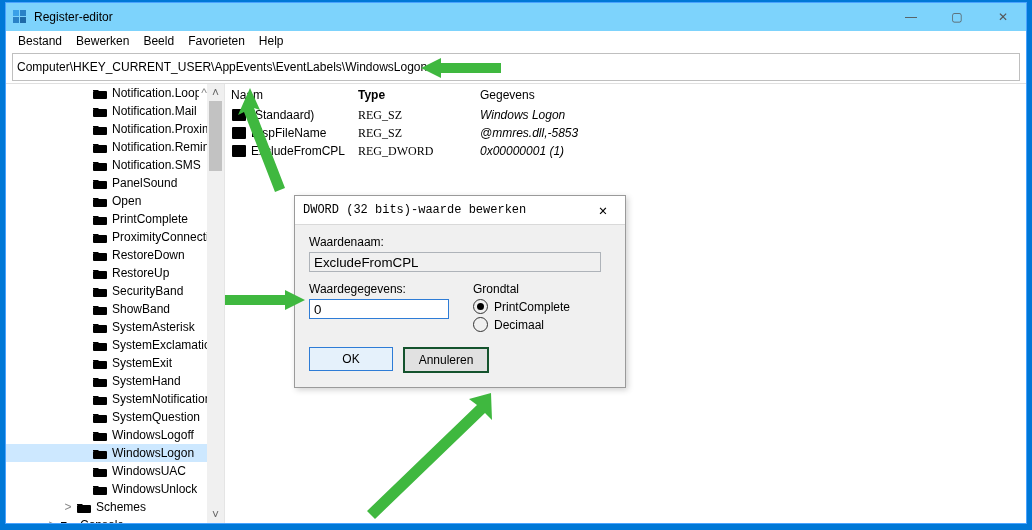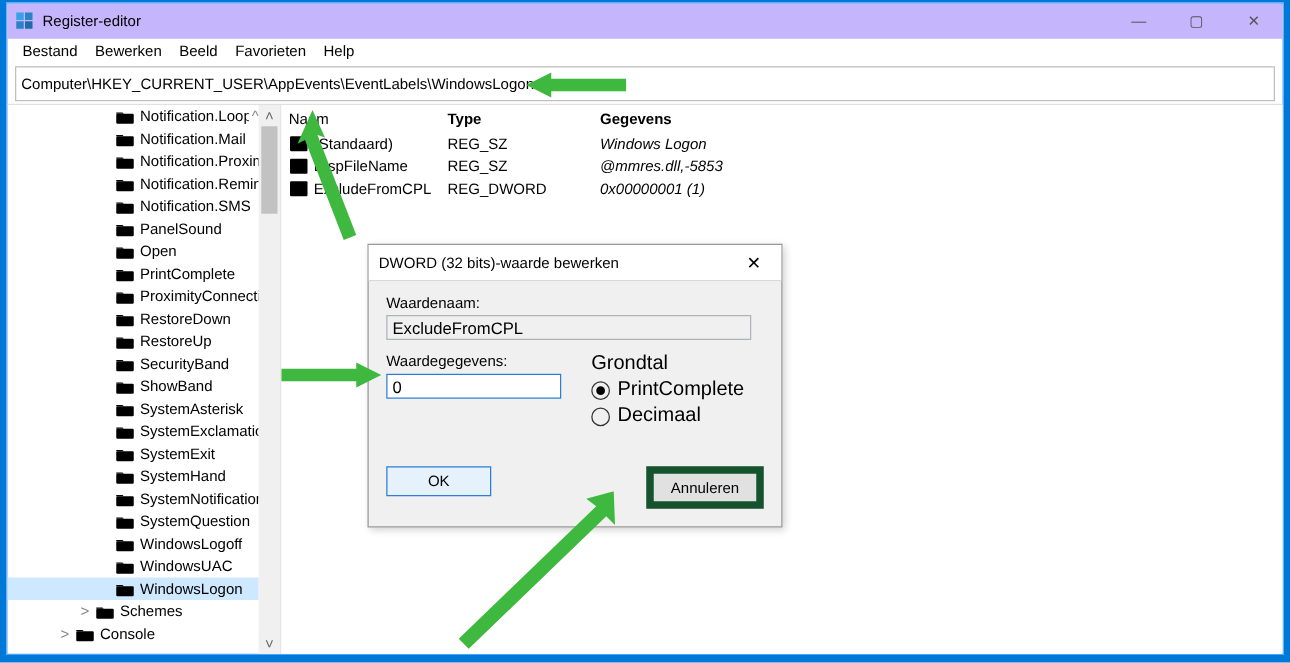--- a/index.html
+++ b/index.html
@@ -1,18 +1,18 @@
 <!DOCTYPE html>
 <html><head>
 <meta charset="utf-8">
 <style>
   html,body{margin:0;padding:0;font-family:"Segoe UI",Tahoma,sans-serif;font-size:12px;color:#000;}
   body{background:#0078d7;display:flex;align-items:flex-start;justify-content:center;width:1032px;height:530px;overflow:hidden;}
   .window{width:1020px;height:520px;background:#fff;border:1px solid #4aa3ff;margin-top:2px;display:flex;flex-direction:column;position:relative;}
-  .titlebar{height:28px;display:flex;align-items:center;padding-left:6px;background:#c4b5fd;}
+  .titlebar{height:28px;display:flex;align-items:center;padding-left:6px;background:#7dd3fc;}
   .titlebar .icon{width:16px;height:16px;margin-right:6px;}
   .titlebar .title{flex:0 0 auto;font-size:12px;}
   .titlebar .spacer{flex:1;}
   .sysbtn{width:46px;height:28px;display:flex;align-items:center;justify-content:center;color:#555;}
   .menubar{height:20px;display:flex;align-items:center;padding:0 6px;gap:2px;}
   .menuitem{padding:2px 6px;}
   .addressbar{height:22px;border:1px solid #bfbfbf;margin:2px 6px 2px 6px;padding:2px 4px;display:flex;align-items:center;background:#fff;}
   .body{flex:1;display:flex;border-top:1px solid #e0e0e0;min-height:0;}
   .treepane{width:218px;border-right:1px solid #e5e5e5;position:relative;display:flex;}
   .tree-scroll{flex:1;overflow:hidden;}
@@ -26,48 +26,48 @@
   .tree-item.shallow2{padding-left:54px;}
   .tree-item .exp{width:12px;text-align:center;color:#888;margin-left:-14px;margin-right:2px;flex:0 0 auto;}
   .scrollbar{width:17px;background:#f0f0f0;position:relative;}
   .scrollbtn{height:17px;background:#f0f0f0;display:flex;align-items:center;justify-content:center;color:#666;}
   .thumb{position:absolute;left:2px;right:2px;top:17px;height:70px;background:#c2c2c2;}
   .listpane{flex:1;background:#fff;}
   .cols{display:flex;height:22px;align-items:center;border-bottom:0;}
   .col{padding:0 6px;}
   .col.name{width:115px;}
   .col.type{width:110px;font-weight:bold;}
-  .col.data{flex:1;font-weight:bold;}
+  .col.data{flex:1;}
   .rows{}
   .row{display:flex;height:18px;align-items:center;}
   .cell{padding:0 6px;display:flex;align-items:center;}
   .cell.name{width:115px;}
-  .cell.type{width:110px;}
+  .cell.type{width:110px;font-family:Liberation Serif, serif;}
   .cell.data{flex:1;font-style:italic;}
   .valicon{width:16px;height:16px;margin-right:4px;flex:0 0 auto;}
   .appicon{width:16px;height:16px;}
   .appicon .c1{fill:#3aa1e8;}
   .appicon .c2{fill:#2a82c7;}
   .appicon .c3{fill:#1f6aa8;}
   
   .modal{position:absolute;left:288px;top:192px;width:330px;background:#f0f0f0;border:1px solid #9a9a9a;box-shadow:2px 2px 6px rgba(0,0,0,.18);}
-  .modal .mtitle{height:28px;background:#fff;display:flex;align-items:center;padding:0 8px;border-bottom:1px solid #d9d9d9;}
+  .modal .mtitle{height:28px;background:#fff;display:flex;align-items:center;padding:0 8px;border-bottom:1px solid #d9d9d9;font-family:Liberation Mono, monospace;}
   .modal .mtitle .t{flex:1;font-size:12px;}
   .modal .mtitle .x{width:28px;text-align:center;font-size:14px;}
   .modal .mbody{padding:10px 14px 14px;}
   .modal label.small{display:block;margin-bottom:3px;}
   .modal .ro{width:292px;height:20px;border:1px solid #aeb3b9;background:#f0f0f0;padding:1px 4px;box-sizing:border-box;color:#000;margin-bottom:10px;}
   .modal .rw{width:140px;height:20px;border:1px solid #2e7cd6;background:#fff;padding:1px 4px;box-sizing:border-box;}
   .modal .twocol{display:flex;gap:24px;}
-  .modal .grondtal{font-size:16px;}
+  .modal .grondtal{font-size:12px;}
   .modal .radio{display:flex;align-items:center;gap:6px;margin:3px 0;}
   .modal .radio .dot{width:13px;height:13px;border:1px solid #333;border-radius:50%;display:flex;align-items:center;justify-content:center;}
   .modal .radio.checked .dot::after{content:"";width:7px;height:7px;background:#000;border-radius:50%;}
-  .modal .btnrow{display:flex;justify-content:space-between;gap:10px;margin-top:28px;}
-  .modal .btn{width:82px;height:22px;border:6px solid #14532d;background:#e1e1e1;display:flex;align-items:center;justify-content:center;}
+  .modal .btnrow{display:flex;justify-content:flex-start;gap:10px;margin-top:12px;}
+  .modal .btn{width:82px;height:22px;border:2px solid #14532d;background:#e1e1e1;display:flex;align-items:center;justify-content:center;}
   .modal .btn.primary{border:1px solid #2e7cd6;background:#e5f1fb;}
   
   .arrow{position:absolute;pointer-events:none;}
   .arrow path, .arrow polygon{fill:#3fb83f;}
 </style>
 </head>
 <body>
 
 <div class="window">
 
@@ -221,31 +221,37 @@
                 <use href="#folder-ico"></use>
               </svg>
               <span class="label">SystemQuestion</span>
             </li>
             <li class="tree-item">
               <svg class="folder" viewBox="0 0 16 13">
                 <use href="#folder-ico"></use>
               </svg>
               <span class="label">WindowsLogoff</span>
             </li>
+            <li class="tree-item sel">
+              <svg class="folder" viewBox="0 0 16 13">
+                <use href="#folder-ico"></use>
+              </svg>
+              <span class="label">WindowsLogon</span>
+            </li>
             <li class="tree-item">
               <svg class="folder" viewBox="0 0 16 13">
                 <use href="#folder-ico"></use>
               </svg>
               <span class="label">WindowsUAC</span>
             </li>
-            <li class="tree-item sel">
-              <svg class="folder" viewBox="0 0 16 13">
-                <use href="#folder-ico"></use>
-              </svg>
-              <span class="label">WindowsLogon</span>
+            <li class="tree-item">
+              <svg class="folder" viewBox="0 0 16 13">
+                <use href="#folder-ico"></use>
+              </svg>
+              <span class="label">WindowsUnlock</span>
             </li>
           </ul>
         <ul class="tree" id="tree-tail">
             <li class="tree-item shallow1">
               <span class="exp">&gt;</span>
               <svg class="folder" viewBox="0 0 16 13">
                 <use href="#folder-ico"></use>
               </svg>
               <span class="label">Schemes</span>
             </li>

